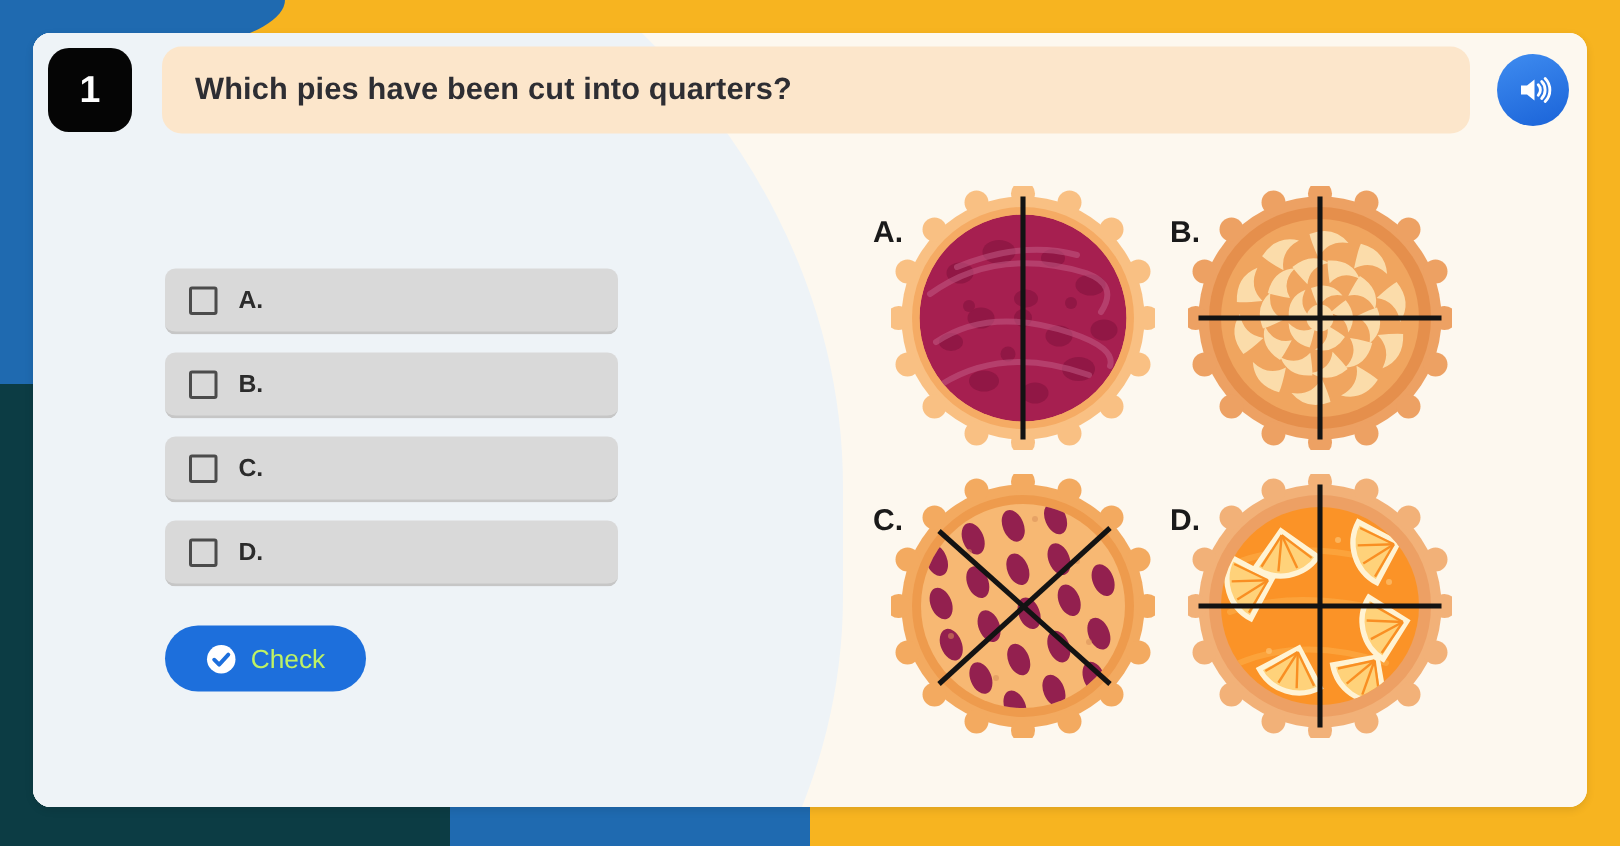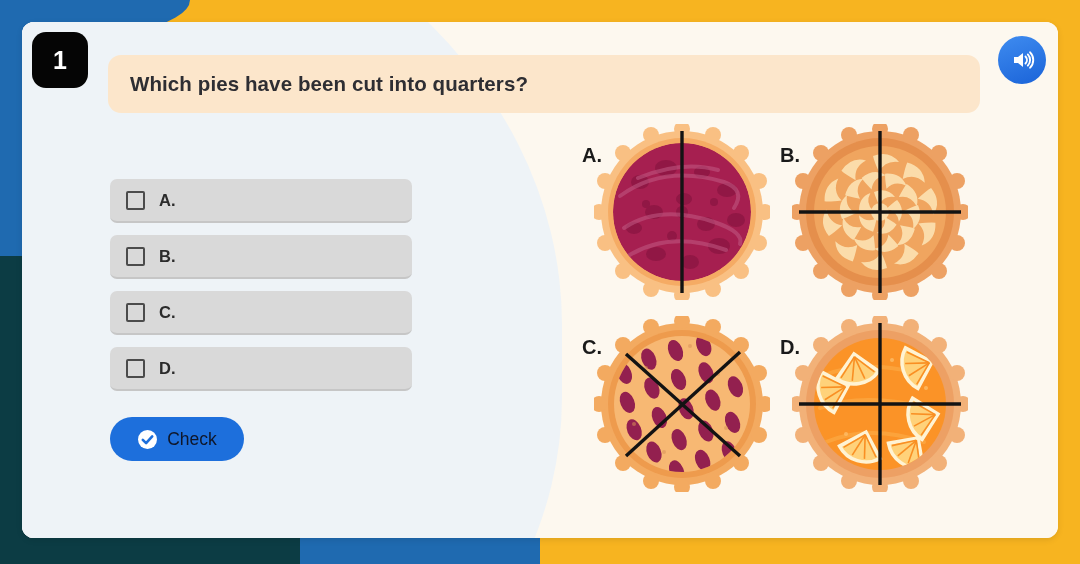--- a/index.html
+++ b/index.html
@@ -85,21 +85,20 @@
     z-index: 6;
   }
   .q-banner {
     position: absolute; left: 86px; top: 9px;
     width: 872px; height: 58px;
     background: #fce6cb;
     border-radius: 13px;
     display: flex; align-items: center;
     padding-left: 22px;
     z-index: 5;
-    margin-top: 24px;
   }
   .q-text {
     font-size: 20.5px; font-weight: bold;
     color: #2e2e33;
     letter-spacing: .1px;
   }
   .audio-btn {
     position: absolute; right: 12px; top: 14px;
     width: 48px; height: 48px; border-radius: 50%;
     background: linear-gradient(160deg,#3f8cf0 0%,#1a63d8 100%);
@@ -143,21 +142,21 @@
     left: 88px; top: 395px;
     width: 134px; height: 44px;
     background: #1d6fdc;
     border: none; border-radius: 22px;
     display: flex; align-items: center; justify-content: center;
     gap: 9px;
     cursor: pointer;
     z-index: 5;
   }
   .check-btn .label {
-    color: #0f172a; font-size: 17.5px;
+    color: #bef264; font-size: 17.5px;
   }
 
   
   .pies {
     position: absolute;
     left: 520px; top: 82px;
     width: 460px; height: 390px;
     z-index: 5;
   }
   .pie-cell { position: absolute; }

